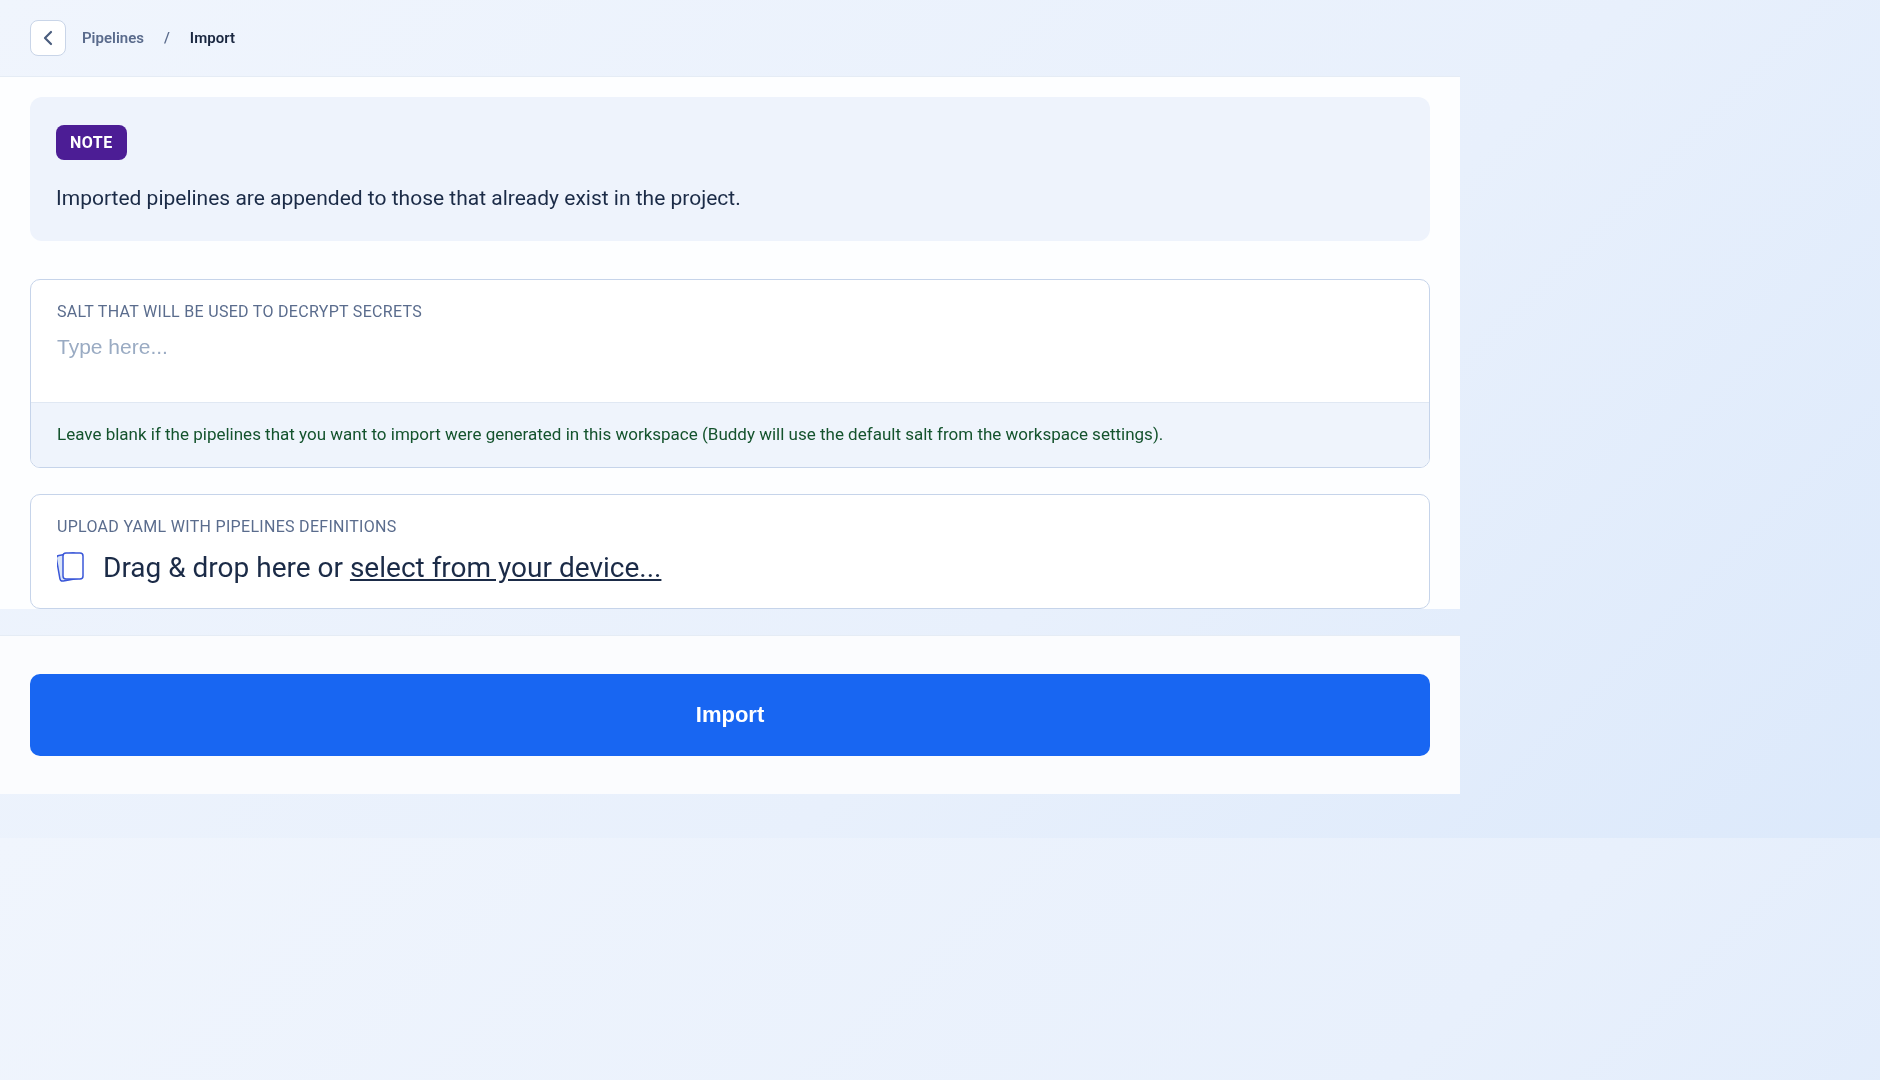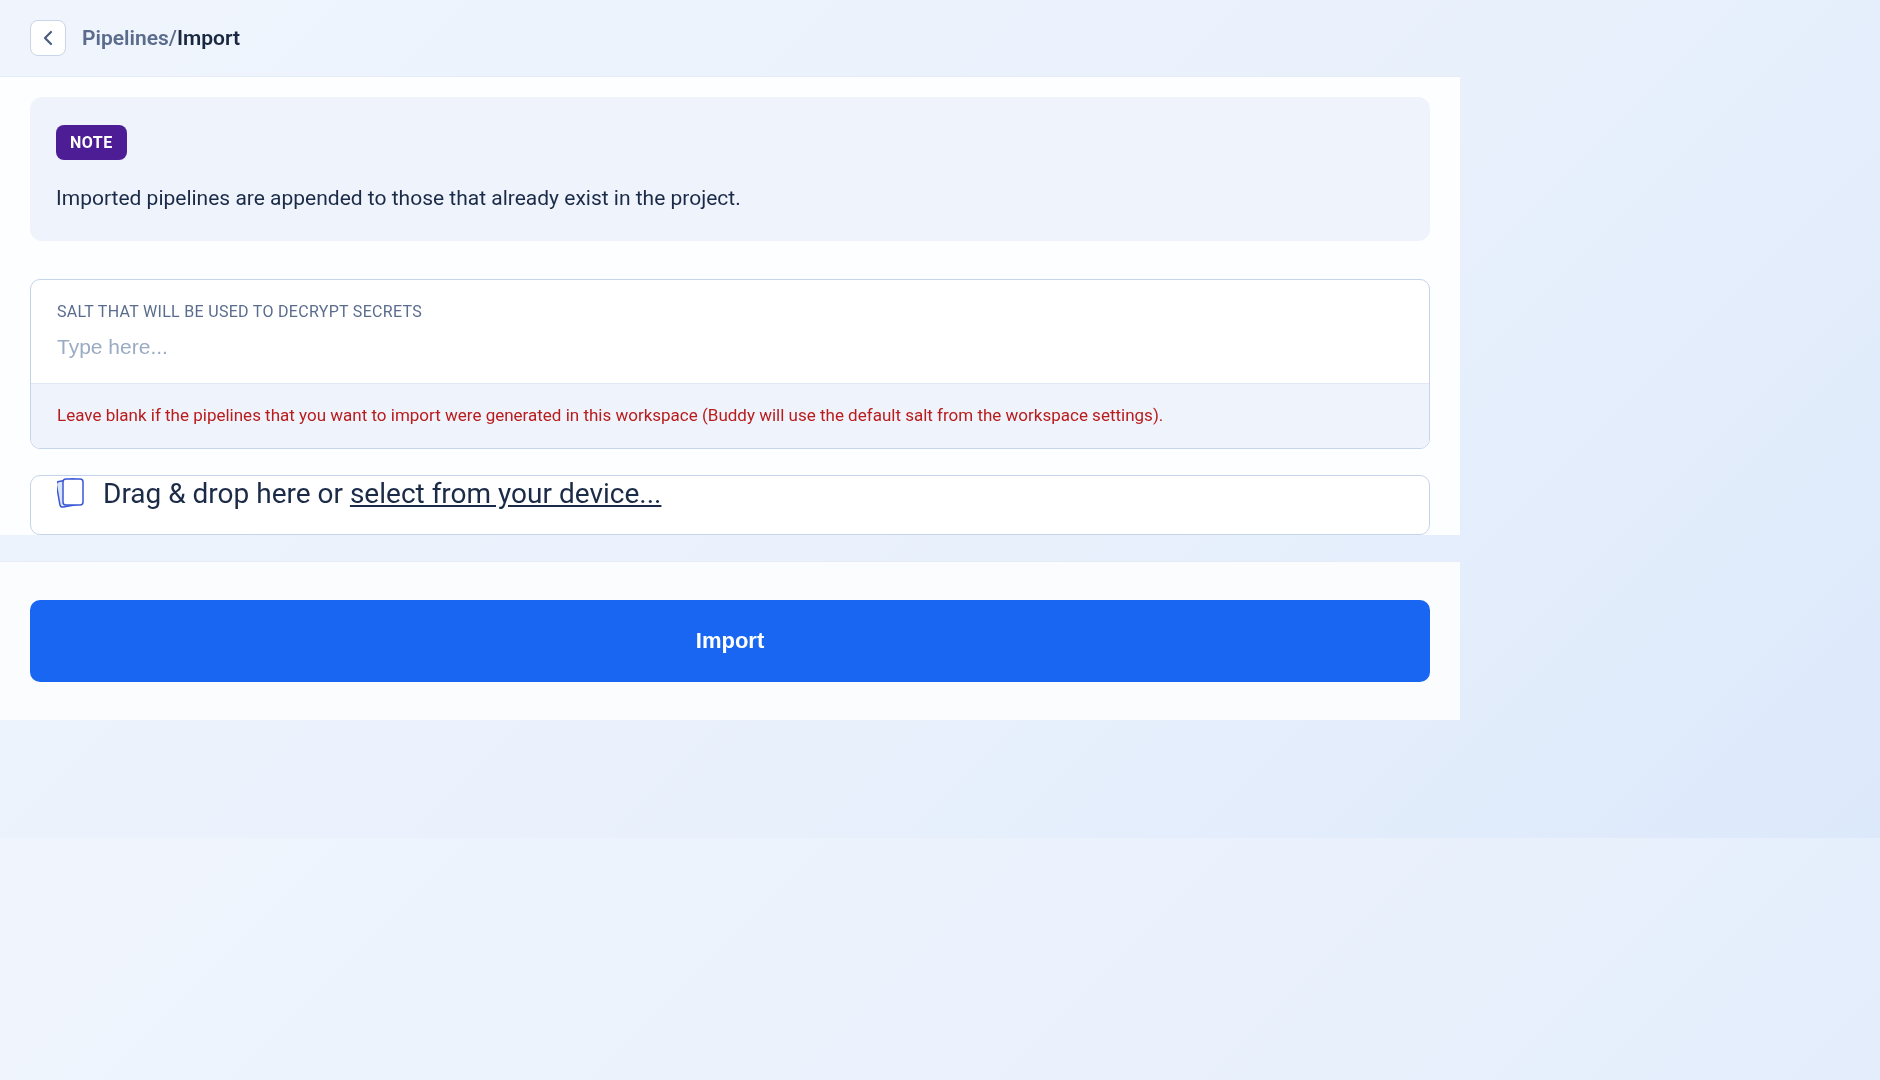--- a/index.html
+++ b/index.html
@@ -36,22 +36,22 @@
     }
     
     .back-button svg {
       width: 10px;
       height: 16px;
     }
     
     .breadcrumb {
       display: flex;
       align-items: center;
-      gap: 0;
-      font-size: 21px;
+      gap: 20px;
+      font-size: 15px;
       font-weight: 600;
     }
     
     .breadcrumb-link {
       color: #5a6b8c;
       cursor: pointer;
     }
     
     .breadcrumb-sep {
       color: #5a6b8c;
@@ -122,22 +122,23 @@
     
     .form-input::placeholder {
       color: #9aabc3;
     }
     
     .form-hint {
       background: #eff4fc;
       border-top: 1px solid #e0e8f3;
       padding: 20px 26px;
       font-size: 17px;
-      color: #b91c1c;
+      color: #14532d;
       line-height: 1.4;
+      margin-top: 19px;
     }
     
     .dropzone {
       display: flex;
       align-items: center;
       gap: 18px;
       padding: 0 26px 24px 26px;
     }
     
     .file-icon {
@@ -204,20 +205,21 @@
     <div class="note-text">Imported pipelines are appended to those that already exist in the project.</div>
   </div>
 
   <div class="form-section">
     <div class="form-label">SALT THAT WILL BE USED TO DECRYPT SECRETS</div>
     <input type="text" class="form-input" placeholder="Type here..." style="">
     <div class="form-hint">Leave blank if the pipelines that you want to import were generated in this workspace (Buddy will use the default salt from the workspace settings).</div>
   </div>
 
   <div class="form-section">
+    <div class="form-label">UPLOAD YAML WITH PIPELINES DEFINITIONS</div>
     <div class="dropzone">
       <div class="file-icon">
         <svg viewBox="0 0 28 34">
           <rect x="1" y="4" width="20" height="26" rx="3" fill="#d9e4f8" stroke="#3a57d8" stroke-width="1.5" transform="rotate(-10 11 17)"></rect>
           <rect x="6" y="3" width="20" height="26" rx="3" fill="#fff" stroke="#3a57d8" stroke-width="1.5"></rect>
         </svg>
       </div>
       <div class="dropzone-text">
         <span>Drag &amp; drop here or </span><span class="dropzone-link">select from your device...</span>
       </div>

